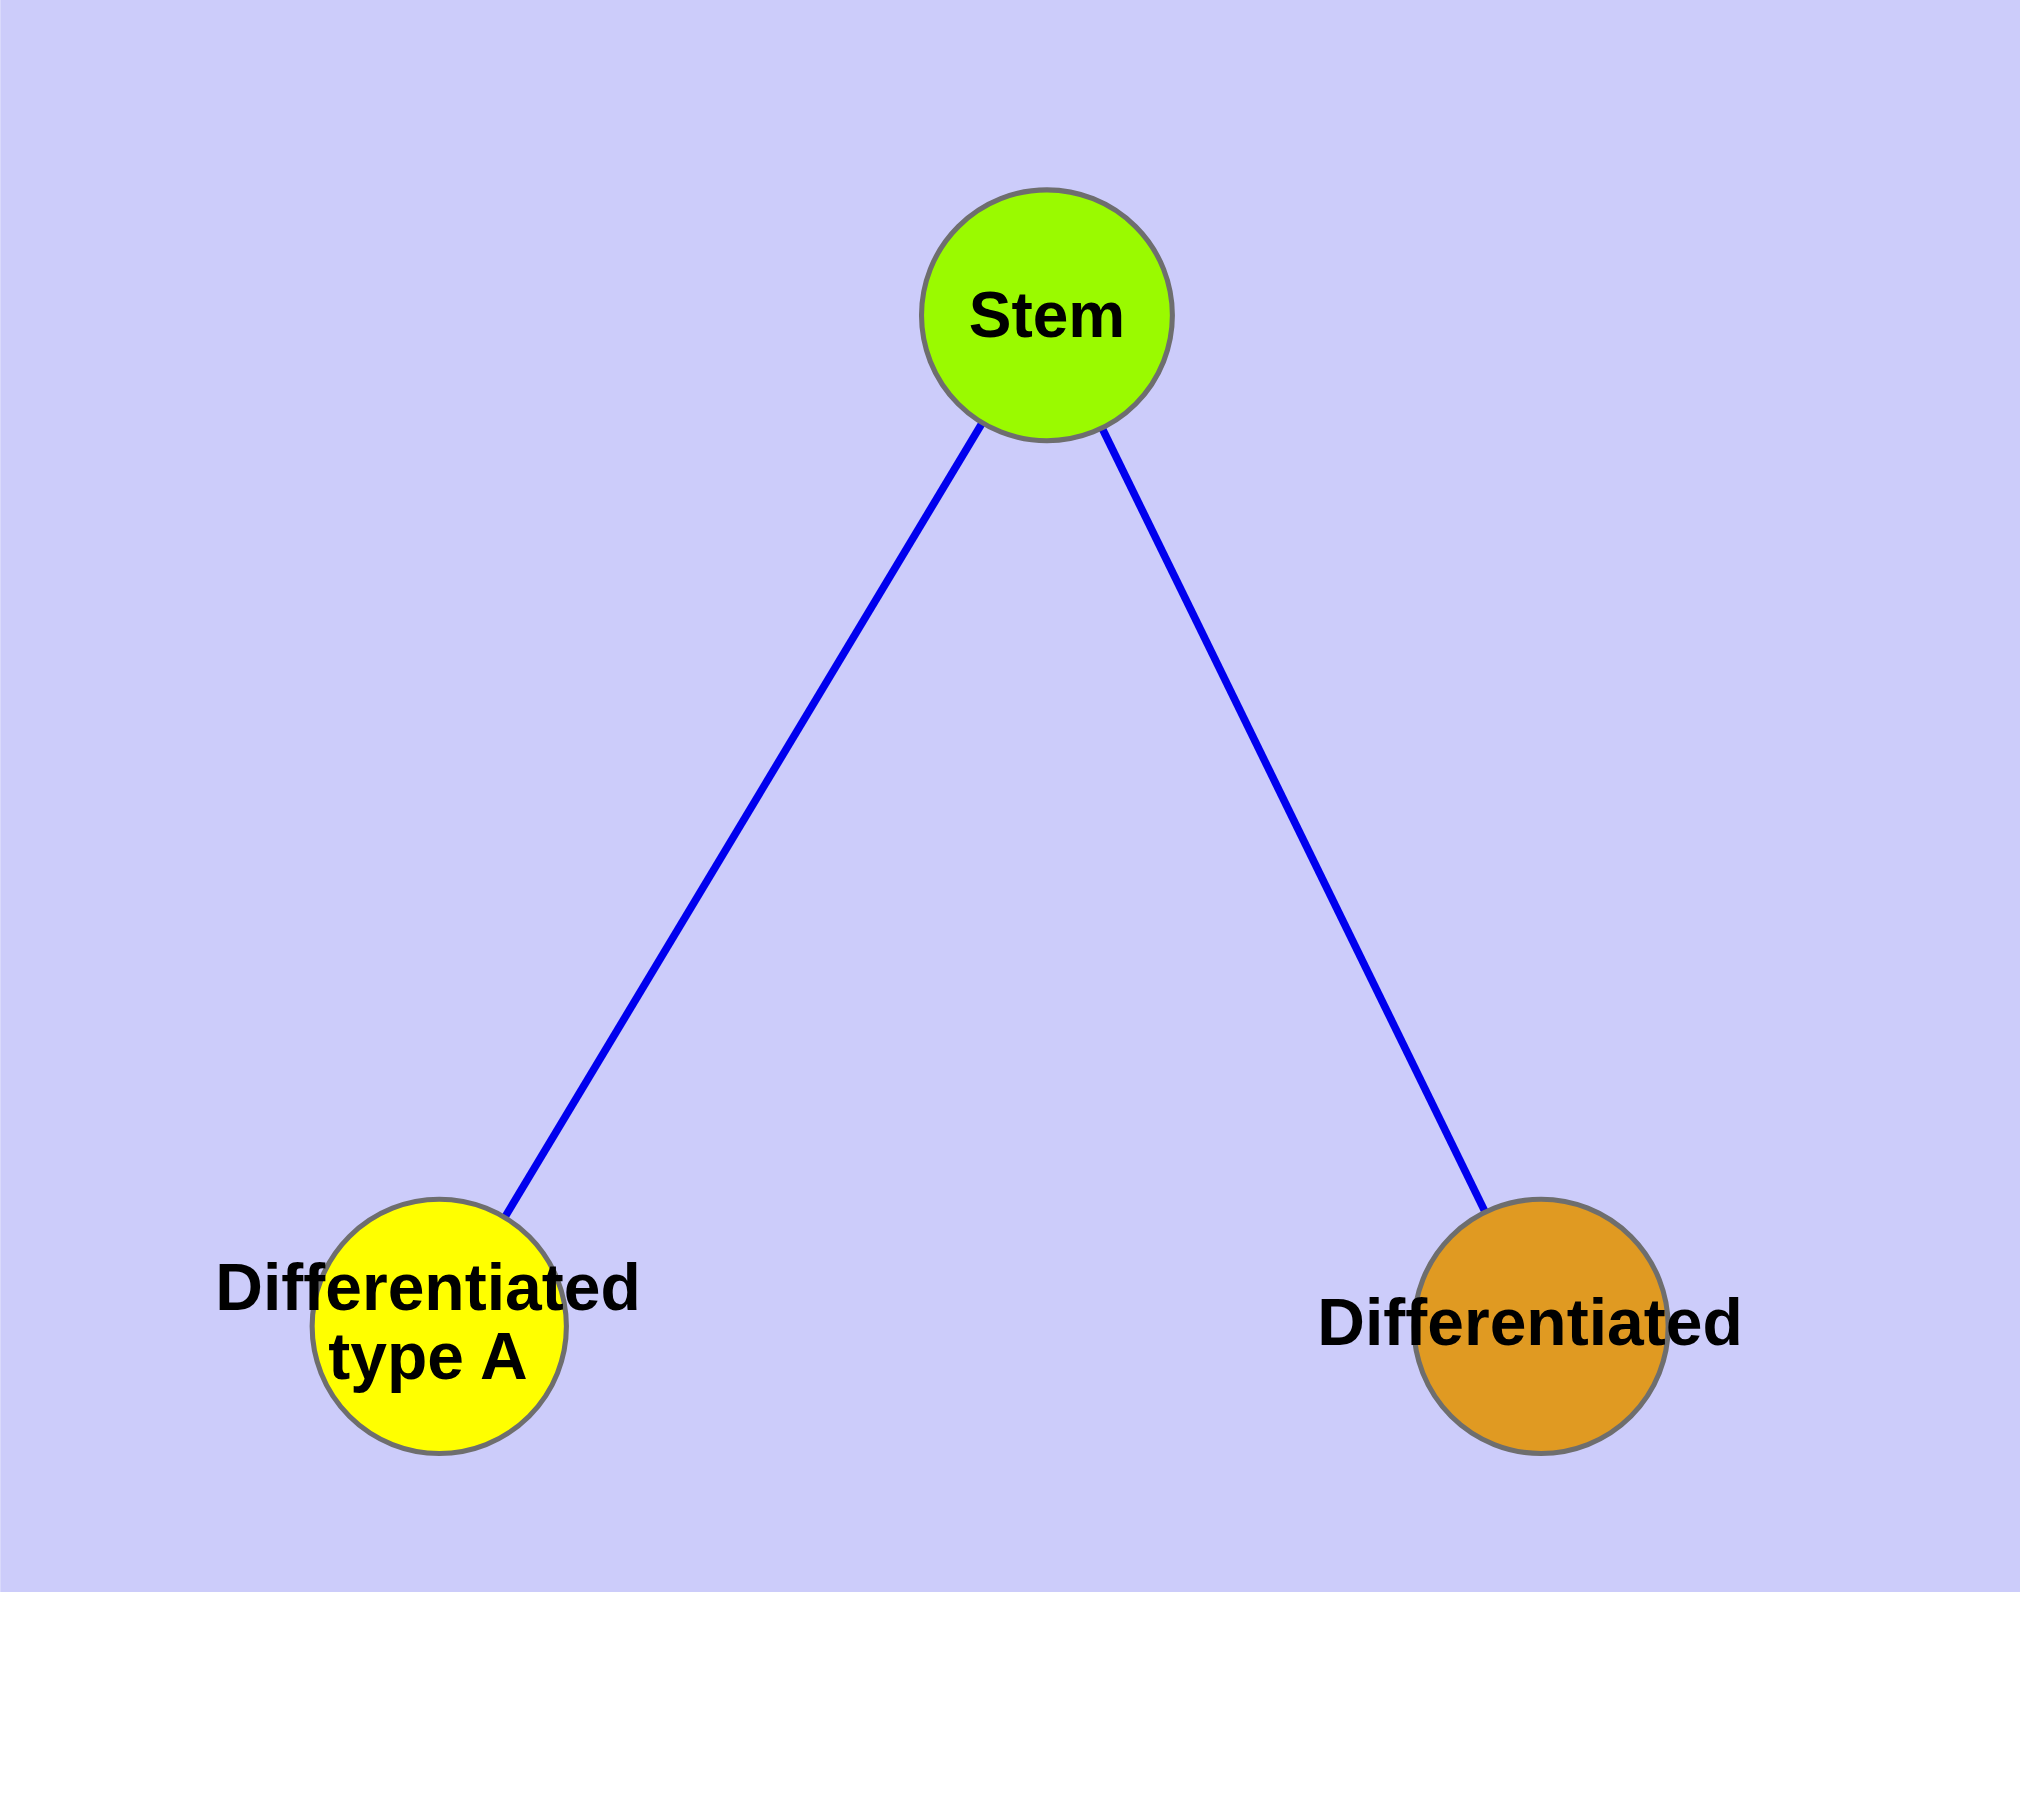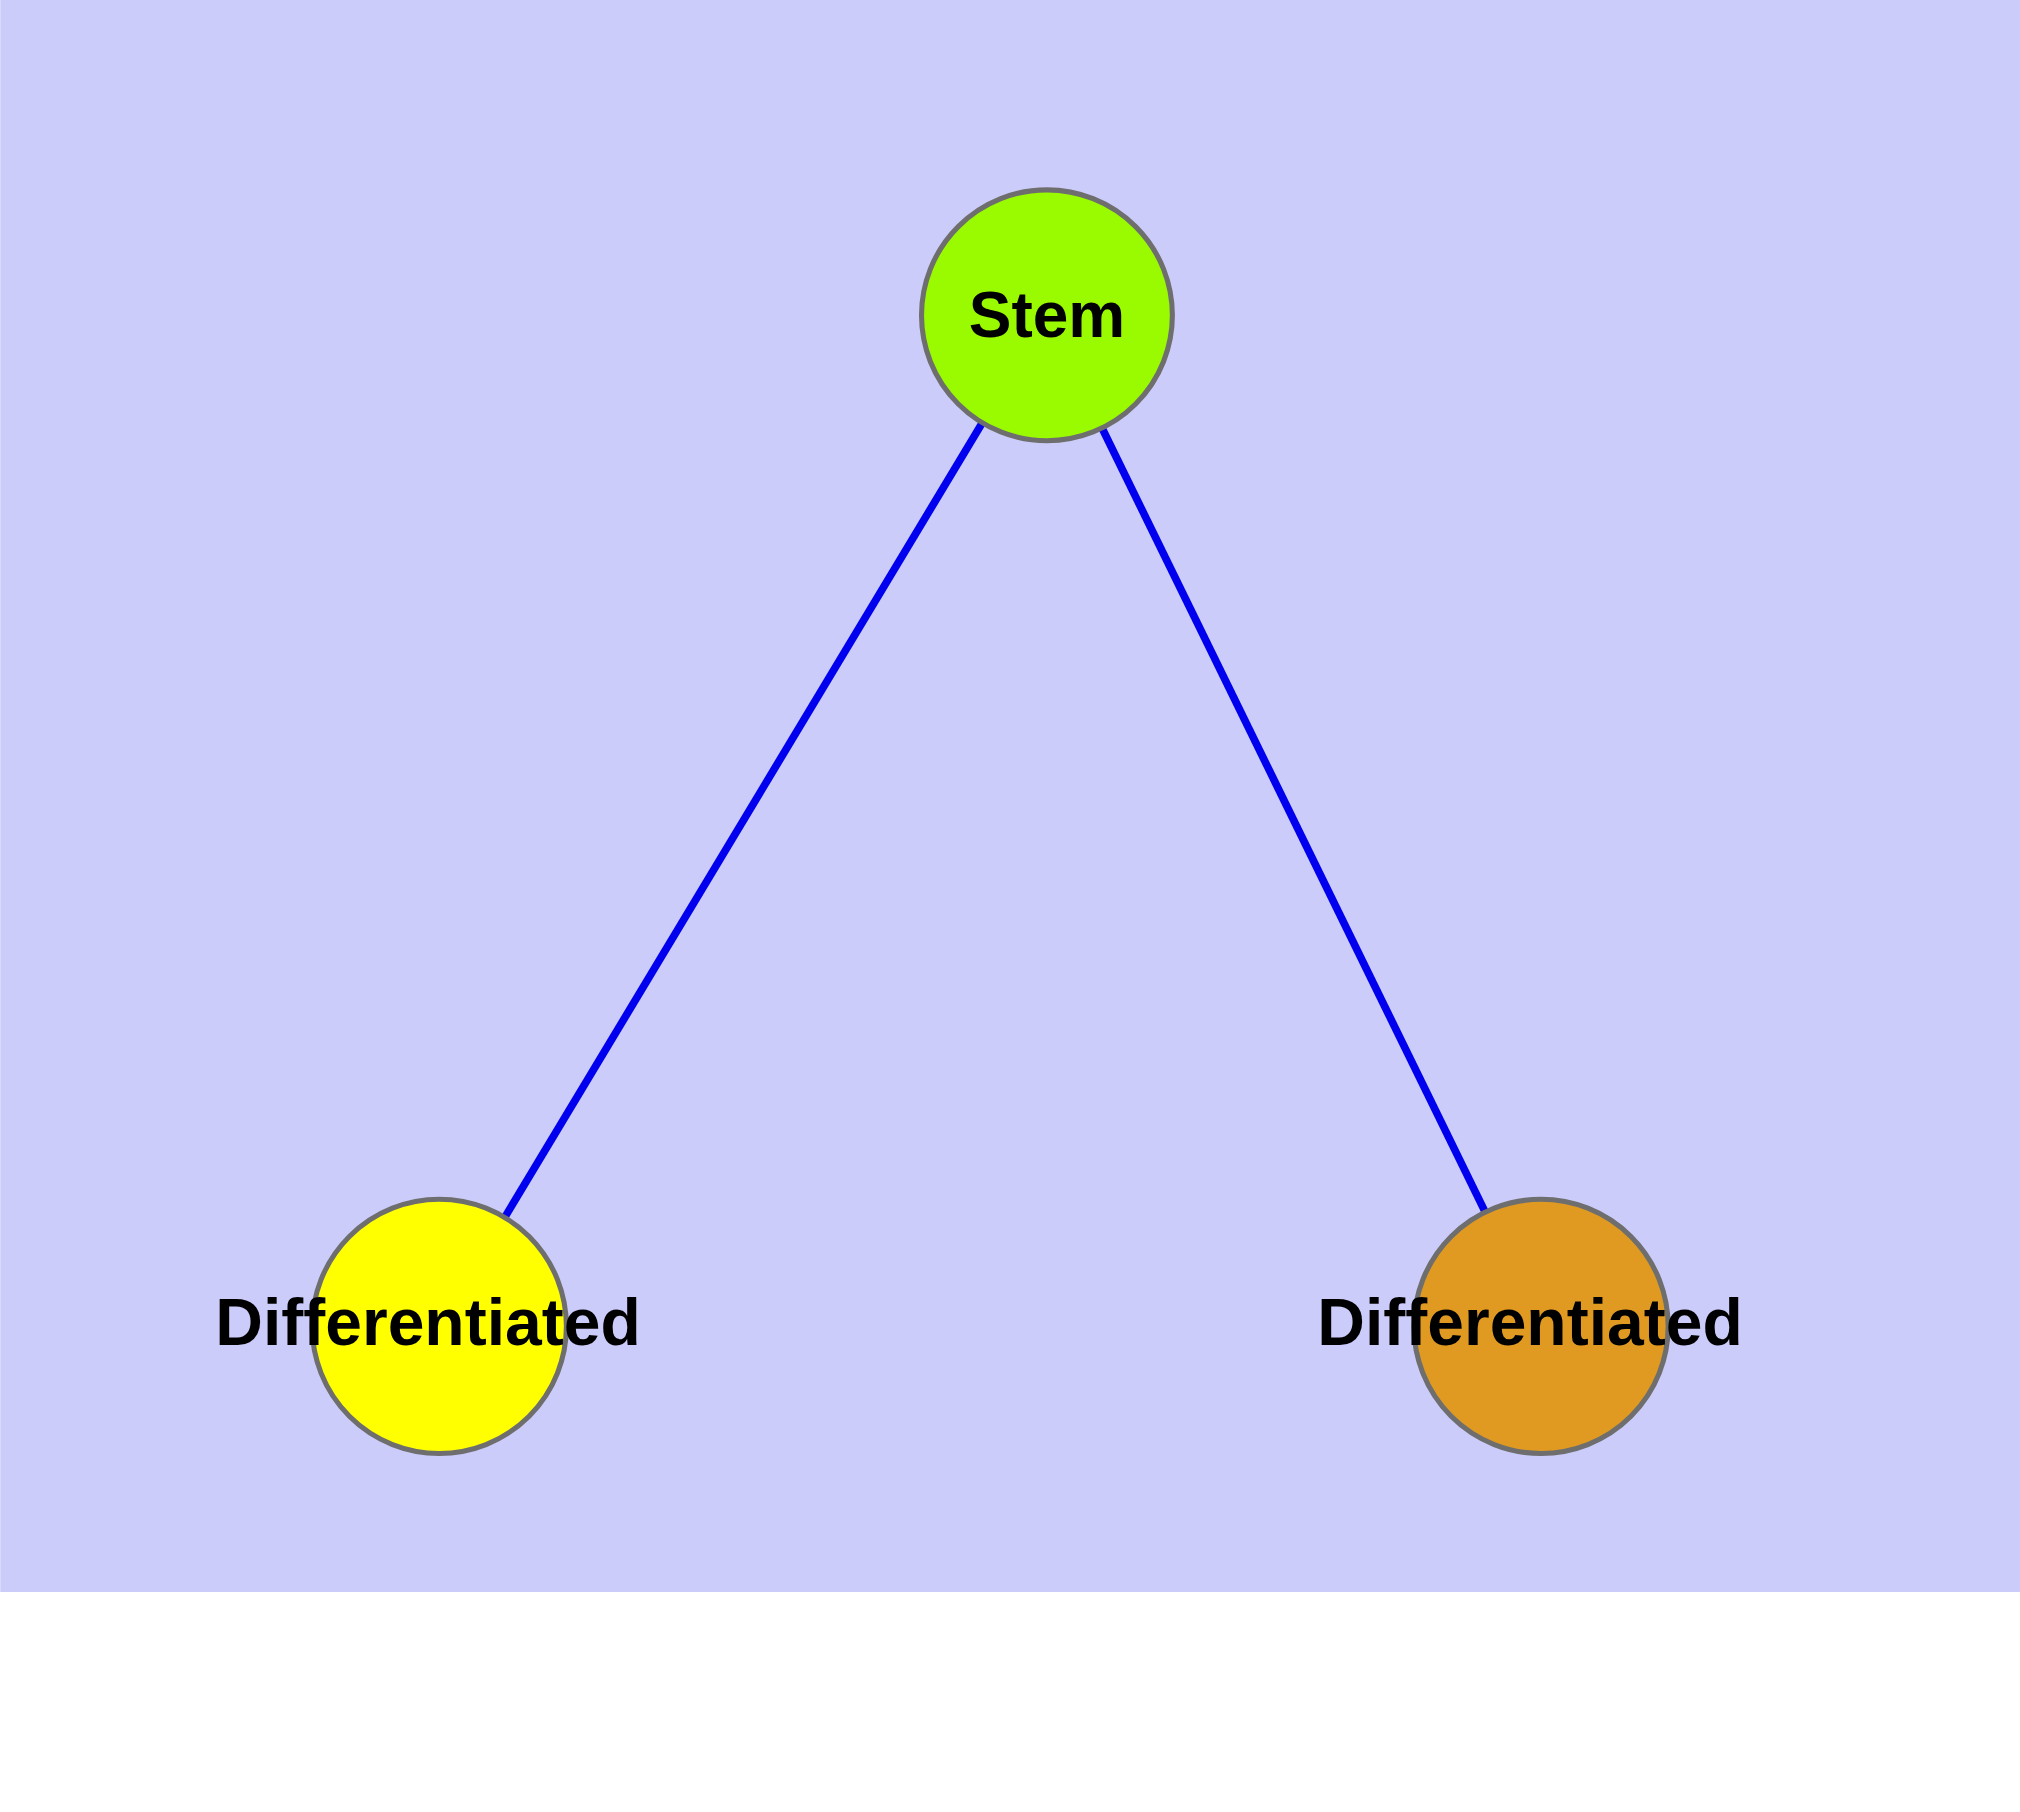--- a/index.html
+++ b/index.html
@@ -71,20 +71,21 @@
       <circle id="node-type-b" cx="1818" cy="1565" r="150" fill="#E09A22" stroke="#6E6E6E" stroke-width="6"></circle>
     </g>
   </svg>
 
   <div class="node-label" id="label-stem">
     <span class="line">Stem</span>
   </div>
 
   <div class="node-label" id="label-type-a">
     <span class="line">Differentiated</span>
+    <span class="line">type A</span>
   </div>
 
   <div class="node-label" id="label-type-b">
     <span class="line">Differentiated</span>
   </div>
 
 </div>
 
 
 </body></html>

